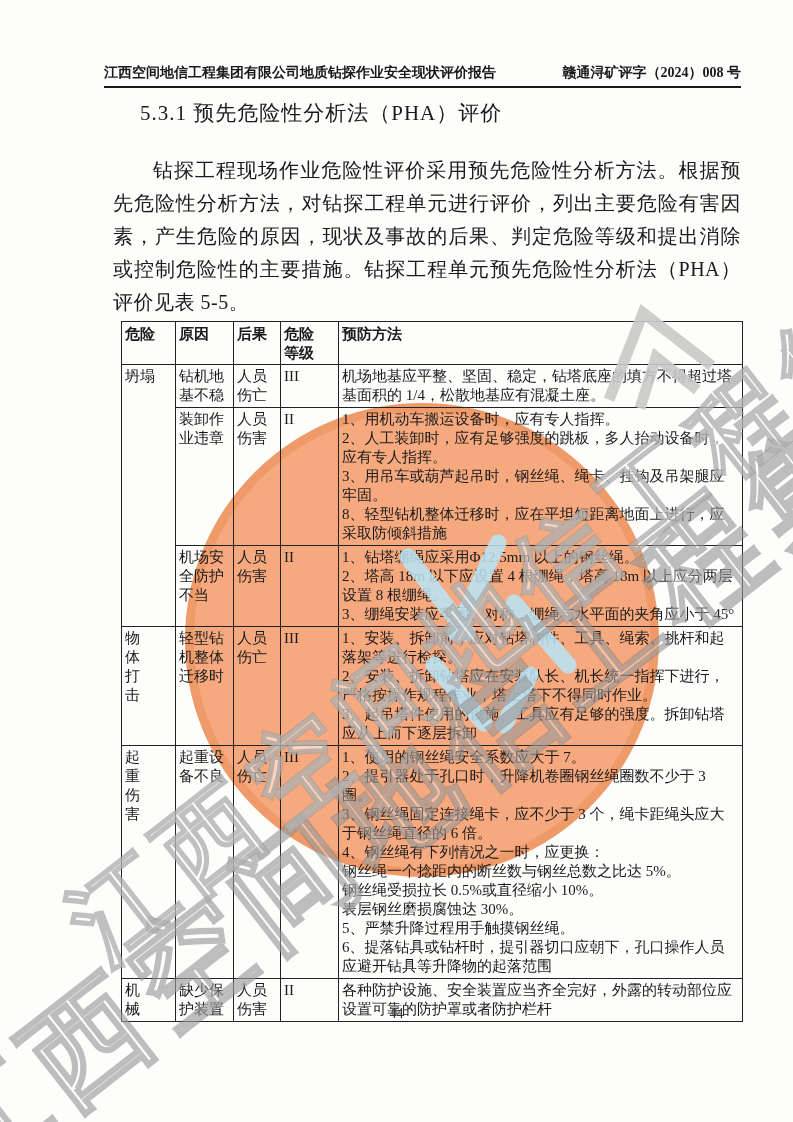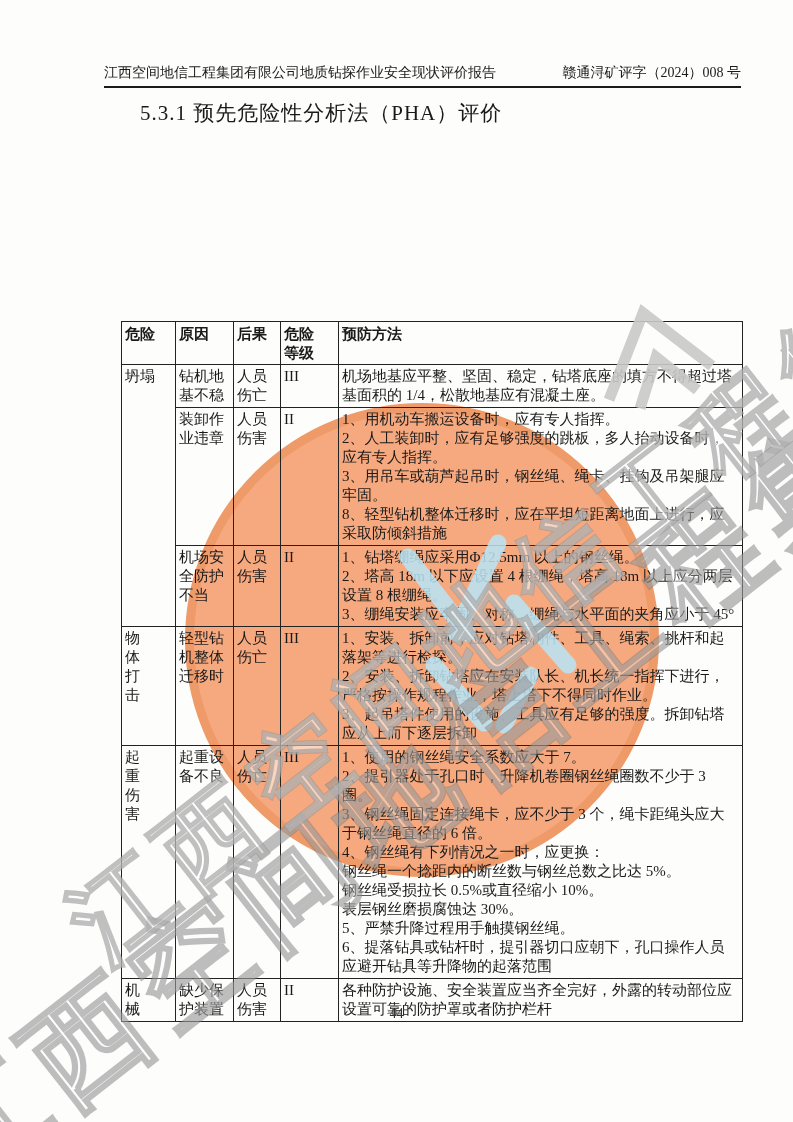--- a/index.html
+++ b/index.html
@@ -15,21 +15,21 @@
   .wm-text{position:absolute;white-space:nowrap;font-family:"Liberation Sans","DejaVu Sans",sans-serif;
            font-weight:bold;transform:rotate(-38deg);transform-origin:0 50%;letter-spacing:12px;
            -webkit-text-stroke:2px rgba(150,150,150,.6);pointer-events:none;}
   .wm-text1{left:84px;top:872px;font-size:100px;color:rgba(255,255,255,.5);z-index:4;}
   .wm-text2{left:-60px;top:1080px;font-size:118px;color:rgba(255,255,255,.28);
             -webkit-text-stroke:2.5px rgba(125,125,125,.5);z-index:3;}
 
   
   .content{position:absolute;inset:0;z-index:1;}
   .doc-header{position:absolute;left:104px;top:64px;width:637px;display:flex;
-              justify-content:space-between;align-items:flex-end;font-size:14px;font-weight:normal;
+              justify-content:space-between;align-items:flex-end;font-size:14px;font-weight:bold;
               border-bottom:2px solid #1b1b1b;padding-bottom:4px;}
   .sec-title{position:absolute;left:140px;top:99px;font-size:21px;letter-spacing:1px;}
   .para{position:absolute;left:113px;top:134px;width:628px;font-size:20px;line-height:33px;
         text-align:justify;text-indent:2em;letter-spacing:.5px;}
   .caption{position:absolute;left:113px;top:299px;width:628px;text-align:center;
            font-size:15px;font-weight:bold;}
   .tablewrap{position:absolute;left:121px;top:321px;}
   table{border-collapse:collapse;table-layout:fixed;width:621px;font-size:15px;line-height:19px;}
   th,td{border:1px solid #222;vertical-align:top;padding:2px 3px;text-align:left;
         overflow:hidden;background:transparent;}
@@ -48,20 +48,21 @@
 
   <div class="content">
 
     <div class="doc-header">
       <span>江西空间地信工程集团有限公司地质钻探作业安全现状评价报告</span>
       <span>赣通浔矿评字（2024）008 号</span>
     </div>
 
     <div class="sec-title">5.3.1 预先危险性分析法（PHA）评价</div>
 
+    <p class="para">钻探工程现场作业危险性评价采用预先危险性分析方法。根据预先危险性分析方法，对钻探工程单元进行评价，列出主要危险有害因素，产生危险的原因，现状及事故的后果、判定危险等级和提出消除或控制危险性的主要措施。钻探工程单元预先危险性分析法（PHA）评价见表 5-5。</p>
 
 
     <div class="tablewrap">
       <table>
         <colgroup>
           <col style="width:54px">
             <col style="width:58px">
             <col style="width:47px">
           <col style="width:58px">
             <col style="width:404px">

